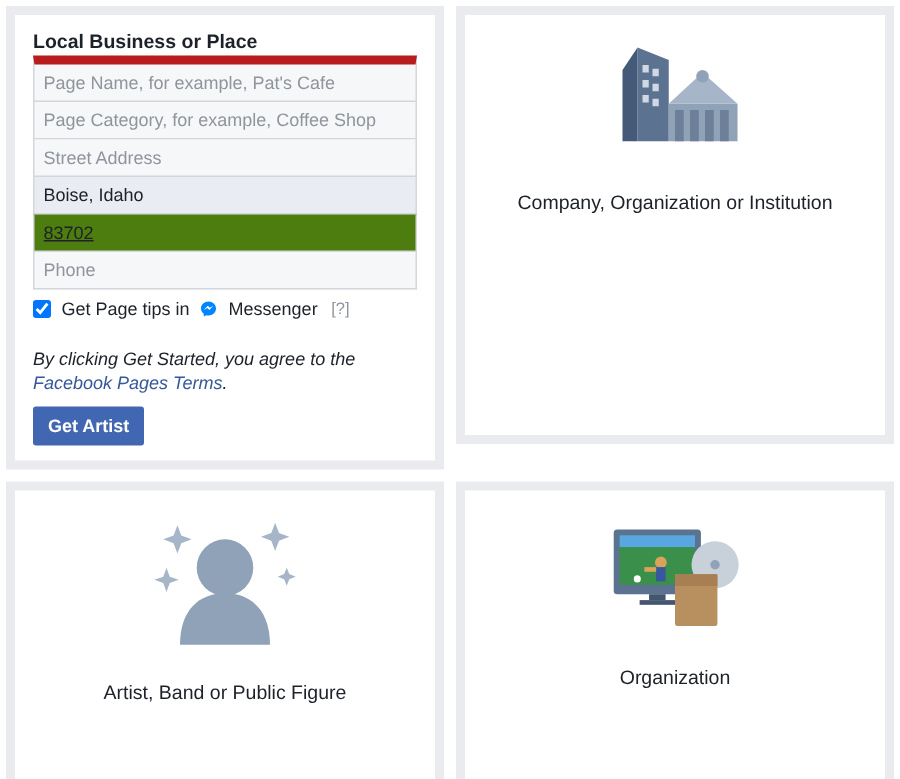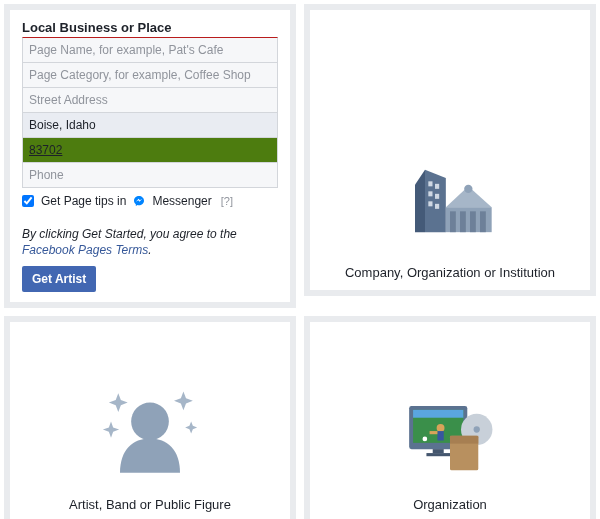--- a/index.html
+++ b/index.html
@@ -18,21 +18,21 @@
     }
     .card {
       border: 6px solid #e9ebee;
       padding: 10px 12px;
       background: #fff;
     }
     .card.centered {
       display: flex;
       flex-direction: column;
       align-items: center;
-      justify-content: flex-end;
+      justify-content: flex-start;
       height: 292px;
     }
     .card.bottom-row {
       height: 212px;
     }
     .form-title {
       font-weight: bold;
       font-size: 13px;
       color: #1d2129;
       margin-bottom: 2px;
@@ -42,21 +42,21 @@
       width: 100%;
       border: 1px solid #d3d6db;
       border-top: none;
       padding: 5px 6px;
       font-size: 12px;
       font-family: inherit;
       color: #1d2129;
       background: #f6f7f9;
     }
     .form-field:first-of-type {
-      border-top: 1px solid #b91c1c;
+      border-top: 6px solid #b91c1c;
     }
     .form-field::placeholder {
       color: #90949c;
     }
     .form-field.filled-light {
       background: #e9ecf2;
     }
     .form-field.filled-white {
       background: #4d7c0f;
       text-decoration: underline;

